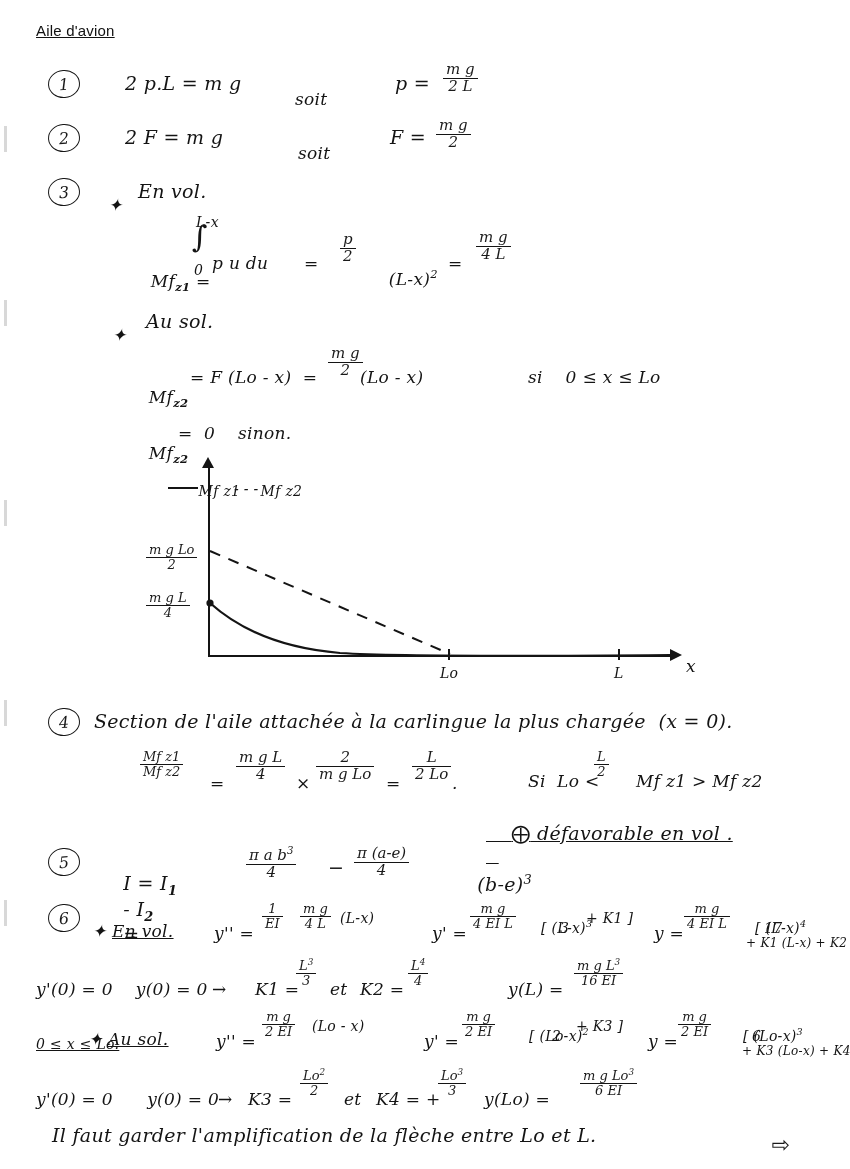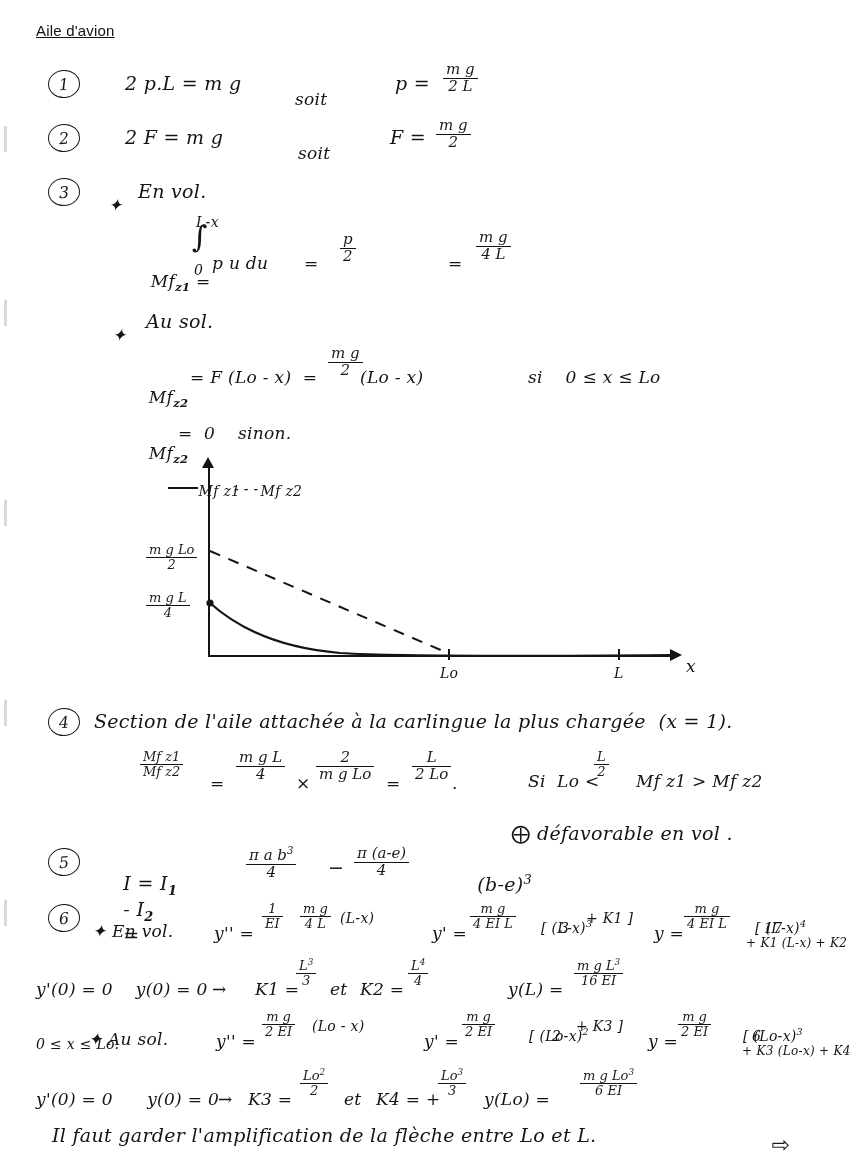--- a/index.html
+++ b/index.html
@@ -61,21 +61,21 @@
   .axis-h{position:absolute;left:58px;top:200px;width:470px;height:2px;background:#141414;}
   .arrow-up{position:absolute;left:52px;top:2px;width:0;height:0;
             border-left:6px solid transparent;border-right:6px solid transparent;
             border-bottom:11px solid #141414;}
   .arrow-right{position:absolute;left:520px;top:194px;width:0;height:0;
             border-top:6px solid transparent;border-bottom:6px solid transparent;
             border-left:12px solid #141414;}
   .tick{position:absolute;width:2px;height:11px;background:#141414;top:194px;}
   .curve-solid,.curve-dash{position:absolute;left:0;top:0;}
 
-  .underline-txt{}
+  .underline-txt{text-decoration:underline;}
 
   .arrow-gl{position:absolute;right:60px;bottom:12px;font-size:22px;
             font-family:"DejaVu Sans", sans-serif;font-style:normal;}
 
   .margin-mark{position:absolute;left:4px;width:3px;height:26px;background:#d8d8d8;}
 </style>
 </head>
 <body>
 
 <div class="page">
@@ -114,20 +114,23 @@
     <span>Mf</span><span class="sub">z1</span> =
   </div>
   <div class="hw sm" style="left:196px;top:214px">L-x</div>
   <div class="hw" style="left:192px;top:228px"><span class="intg">∫</span></div>
   <div class="hw sm" style="left:194px;top:262px">0</div>
   <div class="hw md" style="left:212px;top:238px">p u du</div>
   <div class="hw md" style="left:304px;top:238px">=</div>
   <div class="frac m" style="position:absolute;left:340px;top:232px">
     <span class="num">p</span>
     <span class="den">2</span>
+  </div>
+  <div class="hw md" style="left:366px;top:232px">
+    <span>(L-x)</span><span class="sup">2</span>
   </div>
   <div class="hw md" style="left:448px;top:238px">=</div>
   <div class="frac m" style="position:absolute;left:476px;top:230px">
     <span class="num">m g</span>
     <span class="den">4 L</span>
   </div>
 
   <div class="hw md" style="left:112px;top:310px">✦</div>
   <div class="hw lg" style="left:146px;top:310px">Au sol.</div>
 
@@ -180,21 +183,21 @@
     </svg>
 
     <div class="tick" style="left:298px"></div>
     <div class="tick" style="left:468px"></div>
     <div class="hw sm" style="left:290px;top:210px">Lo</div>
     <div class="hw sm" style="left:464px;top:210px">L</div>
     <div class="hw md" style="left:536px;top:186px">x</div>
   </div>
 
   <div class="qnum" style="left:48px;top:708px">4</div>
-  <div class="hw lg" style="left:94px;top:710px">Section de l'aile attachée à la carlingue la plus chargée  (x = 1).</div>
+  <div class="hw lg" style="left:94px;top:710px">Section de l'aile attachée à la carlingue la plus chargée  (x = 0).</div>
 
   <div class="frac s" style="position:absolute;left:140px;top:750px">
     <span class="num">Mf z1</span>
     <span class="den">Mf z2</span>
   </div>
   <div class="hw md" style="left:210px;top:758px">=</div>
   <div class="frac m" style="position:absolute;left:236px;top:750px">
     <span class="num">m g L</span>
     <span class="den">4</span>
   </div>

